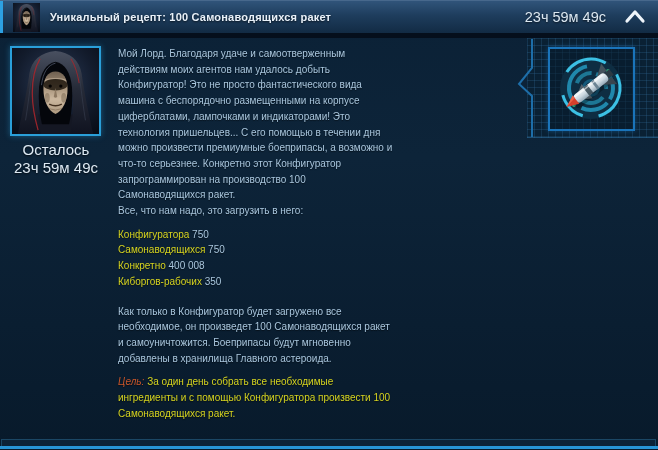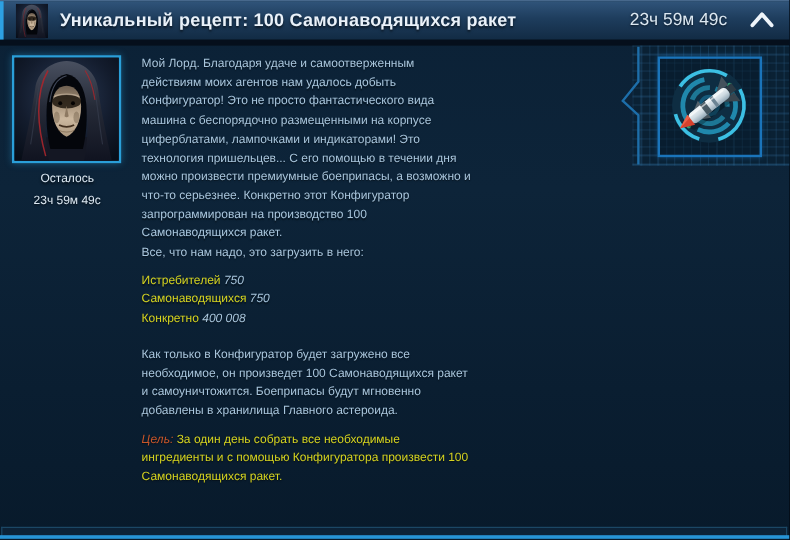--- a/index.html
+++ b/index.html
@@ -22,55 +22,55 @@
     position:absolute; left:0; top:0; width:3px; height:33px; background:#2da0e2;
   }
   .hdr-gap{
     position:absolute; left:0; top:33px; width:658px; height:5px; background:#050f1c;
   }
   .hdr-avatar{
     position:absolute; left:13px; top:2px; width:27px; height:29px; overflow:hidden;
   }
   .hdr-title{
     position:absolute; left:50px; top:0; height:33px; line-height:33px;
-    font-size:15px; font-weight:bold; color:#e9f1f9; letter-spacing:.2px;
+    font-size:11px; font-weight:bold; color:#e9f1f9; letter-spacing:.2px;
     text-shadow:0 1px 2px rgba(0,0,0,.6);
   }
   .hdr-timer{
     position:absolute; right:52px; top:0; height:33px; line-height:33px;
     font-size:14.5px; color:#dce8f2; text-shadow:0 1px 2px rgba(0,0,0,.6);
   }
   .hdr-chevron{
     position:absolute; right:12px; top:7px; width:22px; height:18px; cursor:pointer;
   }
 
   
   .portrait-box{
     position:absolute; left:10px; top:46px; width:91px; height:90px;
     border:2px solid #2a9fd9; background:#0a111d;
     box-shadow:0 0 6px rgba(42,159,217,.45);
   }
   .portrait-box svg{ display:block; width:87px; height:86px; }
   .remaining{
     position:absolute; left:0; top:141px; width:112px; text-align:center;
-    color:#dde9f3; font-size:10px; line-height:17.5px;
+    color:#dde9f3; font-size:15px; line-height:17.5px;
     text-shadow:0 1px 2px rgba(0,0,0,.7);
   }
 
   
   .text-col{
     position:absolute; left:118px; top:40px; width:412px;
     font-size:10px; line-height:15.7px; color:#a9c6dd;
     text-shadow:0 1px 1px rgba(0,0,0,.5);
   }
   .para{ white-space:pre-line; }
   .p1{ padding-top:6px; margin-bottom:8px; }
   .res-list{ margin-bottom:14px; }
   .res-name{ color:#d5d320; }
-  .res-value{ color:#a9c6dd;font-style:italic; }
+  .res-value{ color:#a9c6dd; }
   .p2{ margin-bottom:8px; }
   .goal{ white-space:pre-line; }
   .goal-label{ color:#c8562a;font-style:italic; }
   .goal-text{ color:#d5d320; }
 
   
   .right-grid{
     position:absolute; left:527px; top:38px; width:131px; height:100px;
     background-color:#0a2134;
     background-image:
@@ -211,23 +211,24 @@
 машина с беспорядочно размещенными на корпусе
 циферблатами, лампочками и индикаторами! Это
 технология пришельцев... С его помощью в течении дня
 можно произвести премиумные боеприпасы, а возможно и
 что-то серьезнее. Конкретно этот Конфигуратор
 запрограммирован на производство 100
 Самонаводящихся ракет.
 Все, что нам надо, это загрузить в него:</div>
 
     <div class="res-list">
-      <div><span class="res-name">Истребителей</span> <span class="res-value">750</span></div>
+      <div><span class="res-name">Конфигуратора</span> <span class="res-value">750</span></div>
       <div><span class="res-name">Самонаводящихся</span> <span class="res-value">750</span></div>
       <div><span class="res-name">Конкретно</span> <span class="res-value">400 008</span></div>
+      <div><span class="res-name">Киборгов-рабочих</span> <span class="res-value">350</span></div>
     </div>
 
     <div class="para p2">Как только в Конфигуратор будет загружено все
 необходимое, он произведет 100 Самонаводящихся ракет
 и самоуничтожится. Боеприпасы будут мгновенно
 добавлены в хранилища Главного астероида.</div>
 
     <div class="goal"><span class="goal-label">Цель:</span> <span class="goal-text">За один день собрать все необходимые
 ингредиенты и с помощью Конфигуратора произвести 100
 Самонаводящихся ракет.</span></div>

